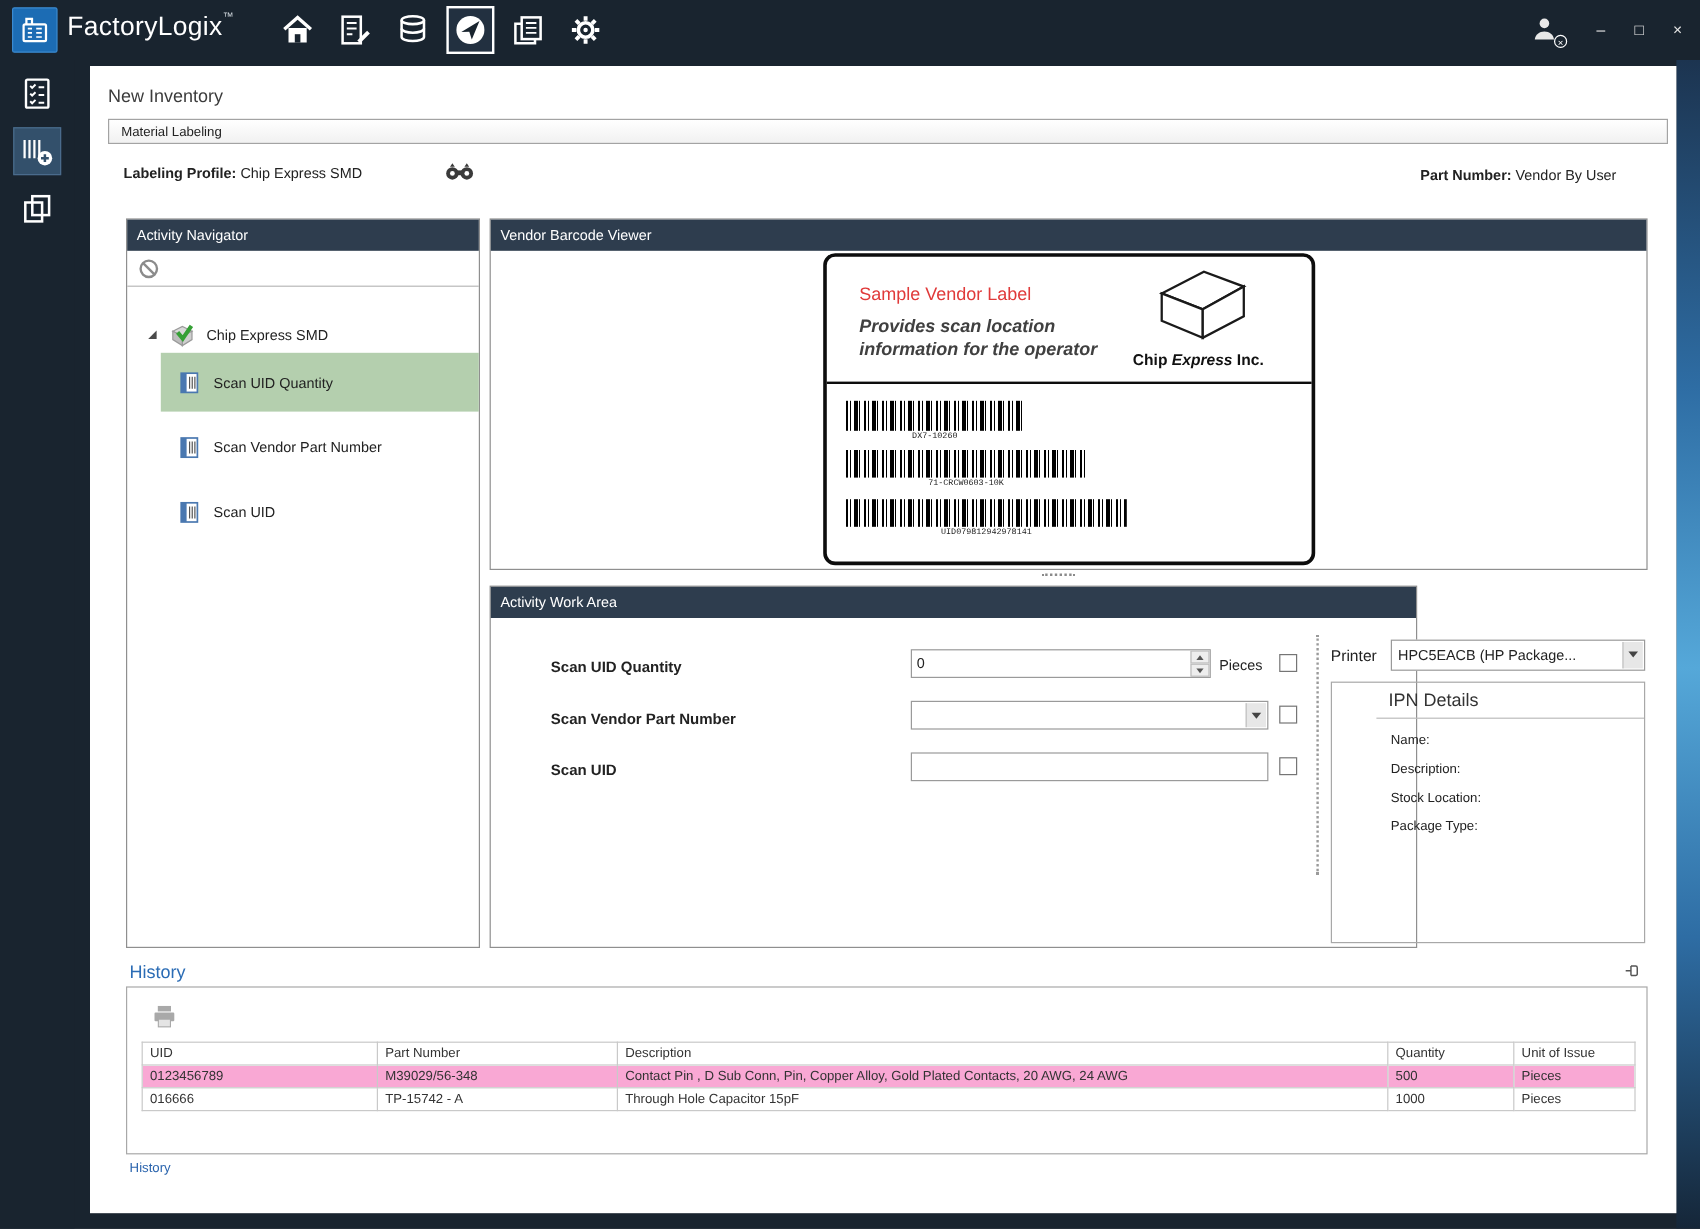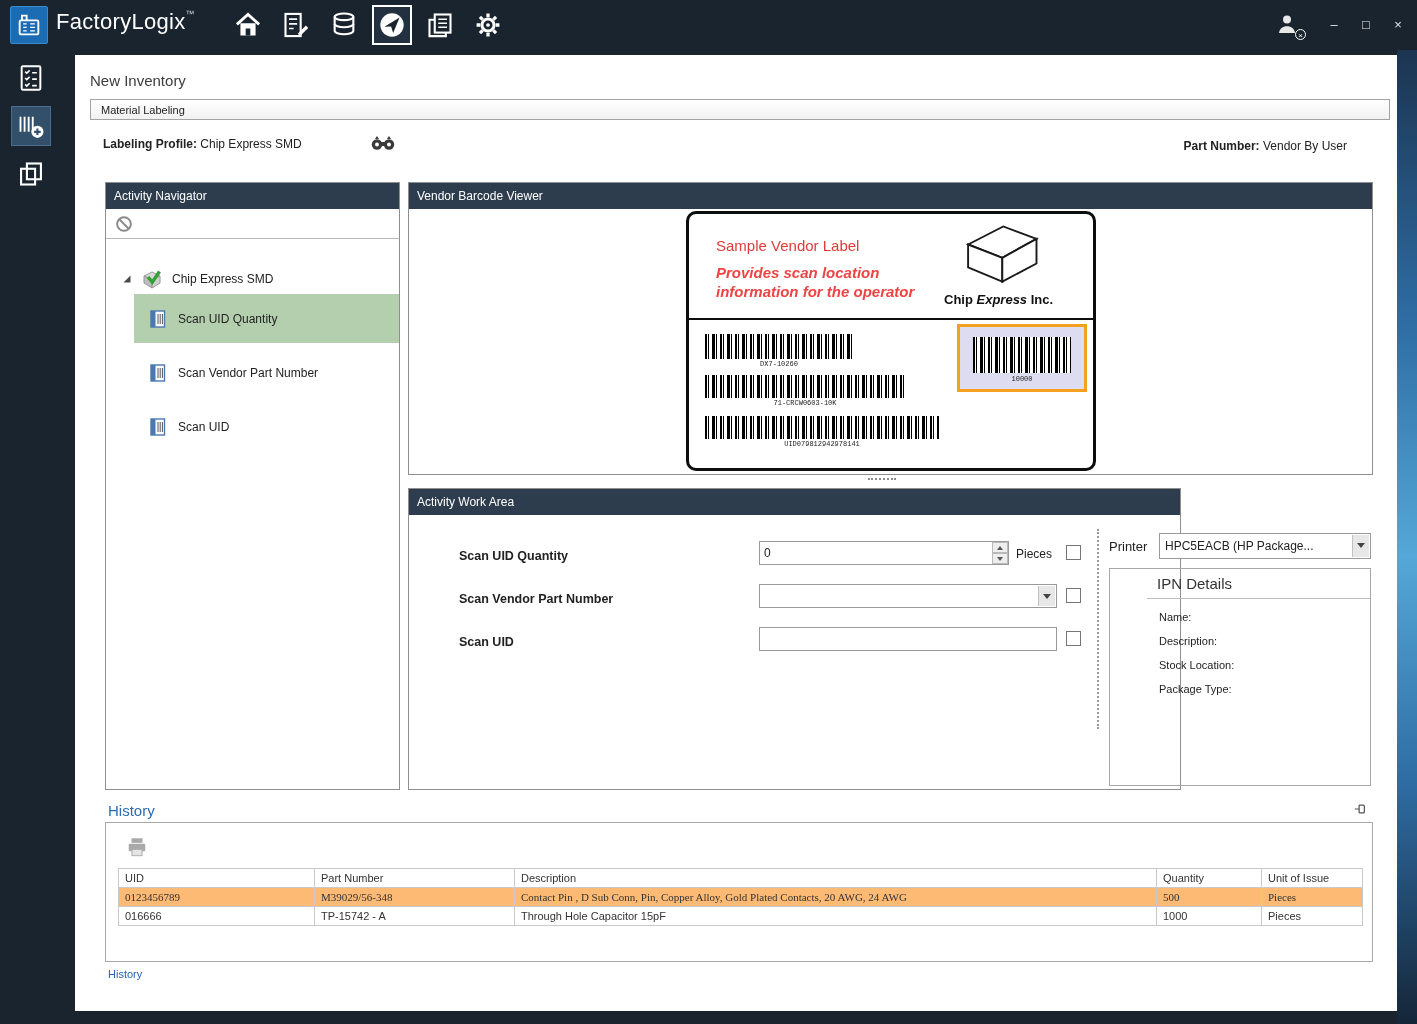--- a/index.html
+++ b/index.html
@@ -56,21 +56,21 @@
   .tree-item.selected{background:#b4cfae;}
   .ti-0{top:111px;} .ti-1{top:165px;} .ti-2{top:219px;}
 
   .viewer{left:333px;top:127px;width:965px;height:293px;}
   .workarea{left:333px;top:433px;width:773px;height:302px;}
   .h-splitter{position:absolute;left:793px;top:423px;width:28px;height:5px;border-top:2px dotted #8a8a8a;cursor:row-resize;}
 
   
   .vlabel{position:absolute;left:277px;top:28px;width:410px;height:260px;background:#fff;border:3px solid #0d0d0d;border-radius:10px;}
   .vl-heading{position:absolute;left:27px;top:23px;font-size:15px;color:#e03a3a;}
-  .vl-note{position:absolute;left:27px;top:50px;width:235px;font-size:15px;font-weight:bold;font-style:italic;color:#ef4444;line-height:1.25;}
+  .vl-note{position:absolute;left:27px;top:50px;width:235px;font-size:15px;font-weight:bold;font-style:italic;color:#404040;line-height:1.25;}
   .vl-chip{position:absolute;left:262px;top:4px;width:95px;height:72px;}
   .vl-company{position:absolute;left:255px;top:78px;font-size:13px;font-weight:bold;color:#111;}
   .vl-divider{position:absolute;left:0;right:0;top:104px;border-top:2px solid #0d0d0d;}
   .barcode{background:repeating-linear-gradient(90deg,#000 0 2px,#fff 2px 3px,#000 3px 4px,#fff 4px 7px,#000 7px 10px,#fff 10px 11px,#000 11px 12px,#fff 12px 15px);}
   .bc{position:absolute;}
   .bc .bars{width:100%;}
   .bc .cap{font-size:7px;color:#222;text-align:center;margin-top:1px;font-family:"Liberation Mono",monospace;}
   .bc1{left:16px;top:120px;width:148px;} .bc1 .bars{height:25px;}
   .bc2{left:16px;top:161px;width:200px;} .bc2 .bars{height:23px;}
   .bc3{left:16px;top:202px;width:234px;} .bc3 .bars{height:23px;}
@@ -104,21 +104,21 @@
   .ipn-hd{height:30px;border-bottom:1px solid #bcbcbc;font-size:15px;color:#333;line-height:30px;padding-left:10px;}
   .ipn-field{font-size:11px;color:#222;margin:12px 0 0 12px;}
 
   
   .hist-title{position:absolute;left:33px;top:747px;font-size:15px;color:#2b6cb5;}
   .pin-icon{position:absolute;left:1278px;top:747px;width:14px;height:14px;cursor:pointer;}
   .hist-box{position:absolute;left:30px;top:767px;width:1268px;height:140px;border:1px solid #a8a8a8;background:#fff;}
   .print-icon{position:absolute;left:20px;top:13px;width:22px;height:22px;cursor:pointer;}
   .hist-table{position:absolute;left:12px;top:45px;border-collapse:collapse;table-layout:fixed;width:1244px;font-size:11px;}
   .hist-table th,.hist-table td{border:1px solid #c9c9c9;padding:3px 6px;text-align:left;font-weight:normal;color:#333;overflow:hidden;white-space:nowrap;height:16px;}
-  .row-alt td{background:#fdba74;font-family:Liberation Serif, serif;}
+  .row-alt td{background:#f9a8d4;}
   .hist-link{position:absolute;left:33px;top:913px;font-size:11px;color:#2a64ad;cursor:pointer;}
 </style>
 </head>
 <body>
 
 <div class="window">
 
   <div class="titlebar">
     <div class="logo">
       <svg viewBox="0 0 24 24" width="28" height="28" fill="none" stroke="#fff" stroke-width="1.6">
@@ -307,24 +307,20 @@
           <div class="bars barcode"></div>
           <div class="cap">DX7-10260</div>
         </div>
         <div class="bc bc2">
           <div class="bars barcode"></div>
           <div class="cap">71-CRCW0603-10K</div>
         </div>
         <div class="bc bc3">
           <div class="bars barcode"></div>
           <div class="cap">UID079812942978141</div>
-        </div>
-        <div class="bc-hi">
-          <div class="bars barcode"></div>
-          <div class="cap">10000</div>
         </div>
       </div>
     </div>
 
     <div class="h-splitter"></div>
 
     <div class="panel workarea">
       <div class="panel-hd">Activity Work Area</div>
 
       <div class="fld-label fl-0">Scan UID Quantity</div>

